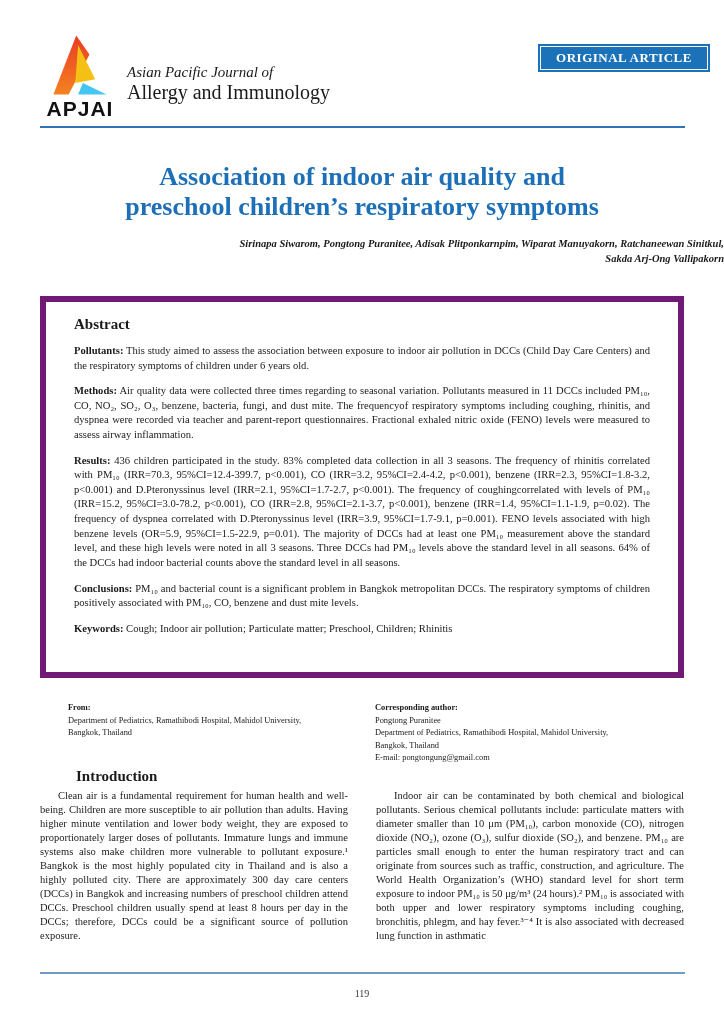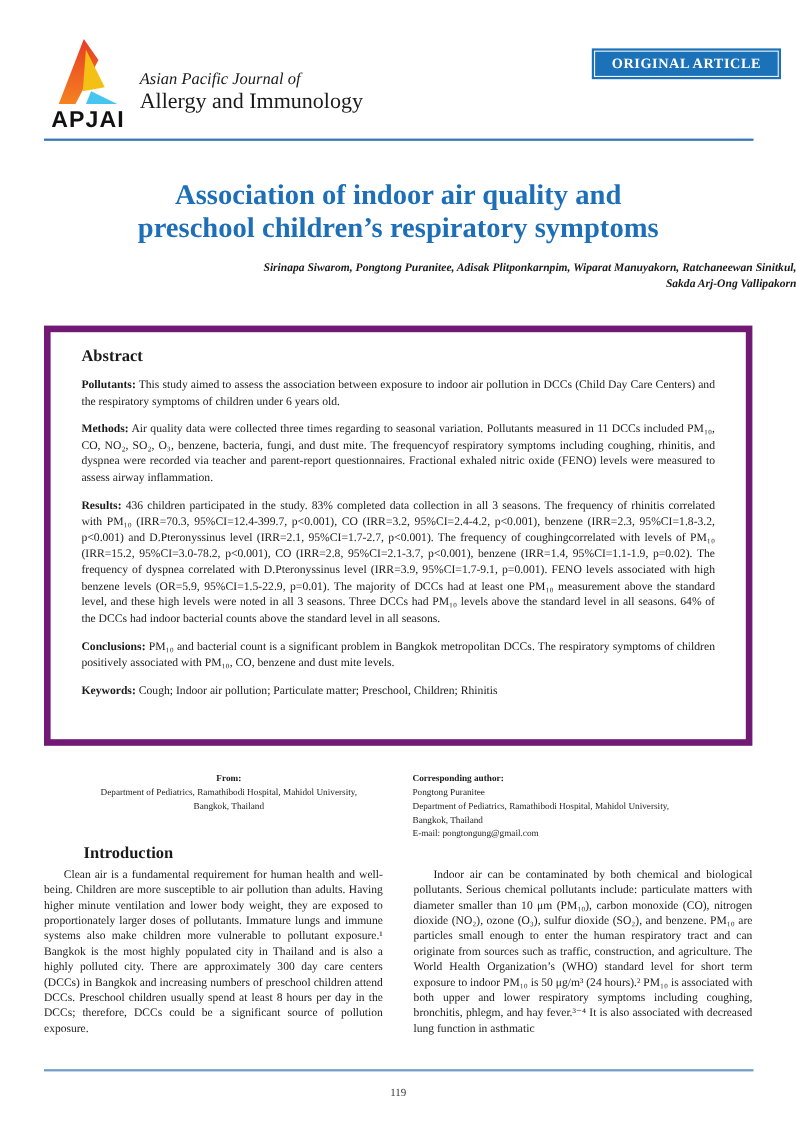--- a/index.html
+++ b/index.html
@@ -35,21 +35,21 @@
   
   .abstract-box {
     position:absolute; left:40px; top:296px; width:644px; height:382px;
     border:6px solid #701a75; box-sizing:border-box; padding:14px 28px 0 28px;
   }
   .abstract-heading { font-weight:bold; font-size:15px; margin:0 0 2px 0; }
   .abs-para { font-size:10.6px; line-height:1.38; text-align:justify; margin:11px 0 0 0; }
   .abs-para b { font-weight:bold; }
   
   .affil { position:absolute; top:702px; font-size:8.4px; line-height:1.5; }
-  .affil-from { left:68px; width:280px;text-align:center; }
+  .affil-from { left:68px; width:280px; }
   .affil-corr { left:375px; width:300px; }
   .affil-label { font-weight:bold; }
   
   .intro-heading { position:absolute; left:40px; top:768px; font-weight:bold; font-size:15px;margin-left:36px; }
   .intro-col { position:absolute; width:308px; font-size:10.5px; line-height:1.33; text-align:justify; }
   .intro-col p { margin:0; text-indent:18px; }
   .intro-left  { left:40px;  top:789px; }
   .intro-right { left:376px; top:789px; }
   
   .rule-bottom { position:absolute; left:40px; top:972px; width:645px; height:2px; background:#6d9bc3; }

